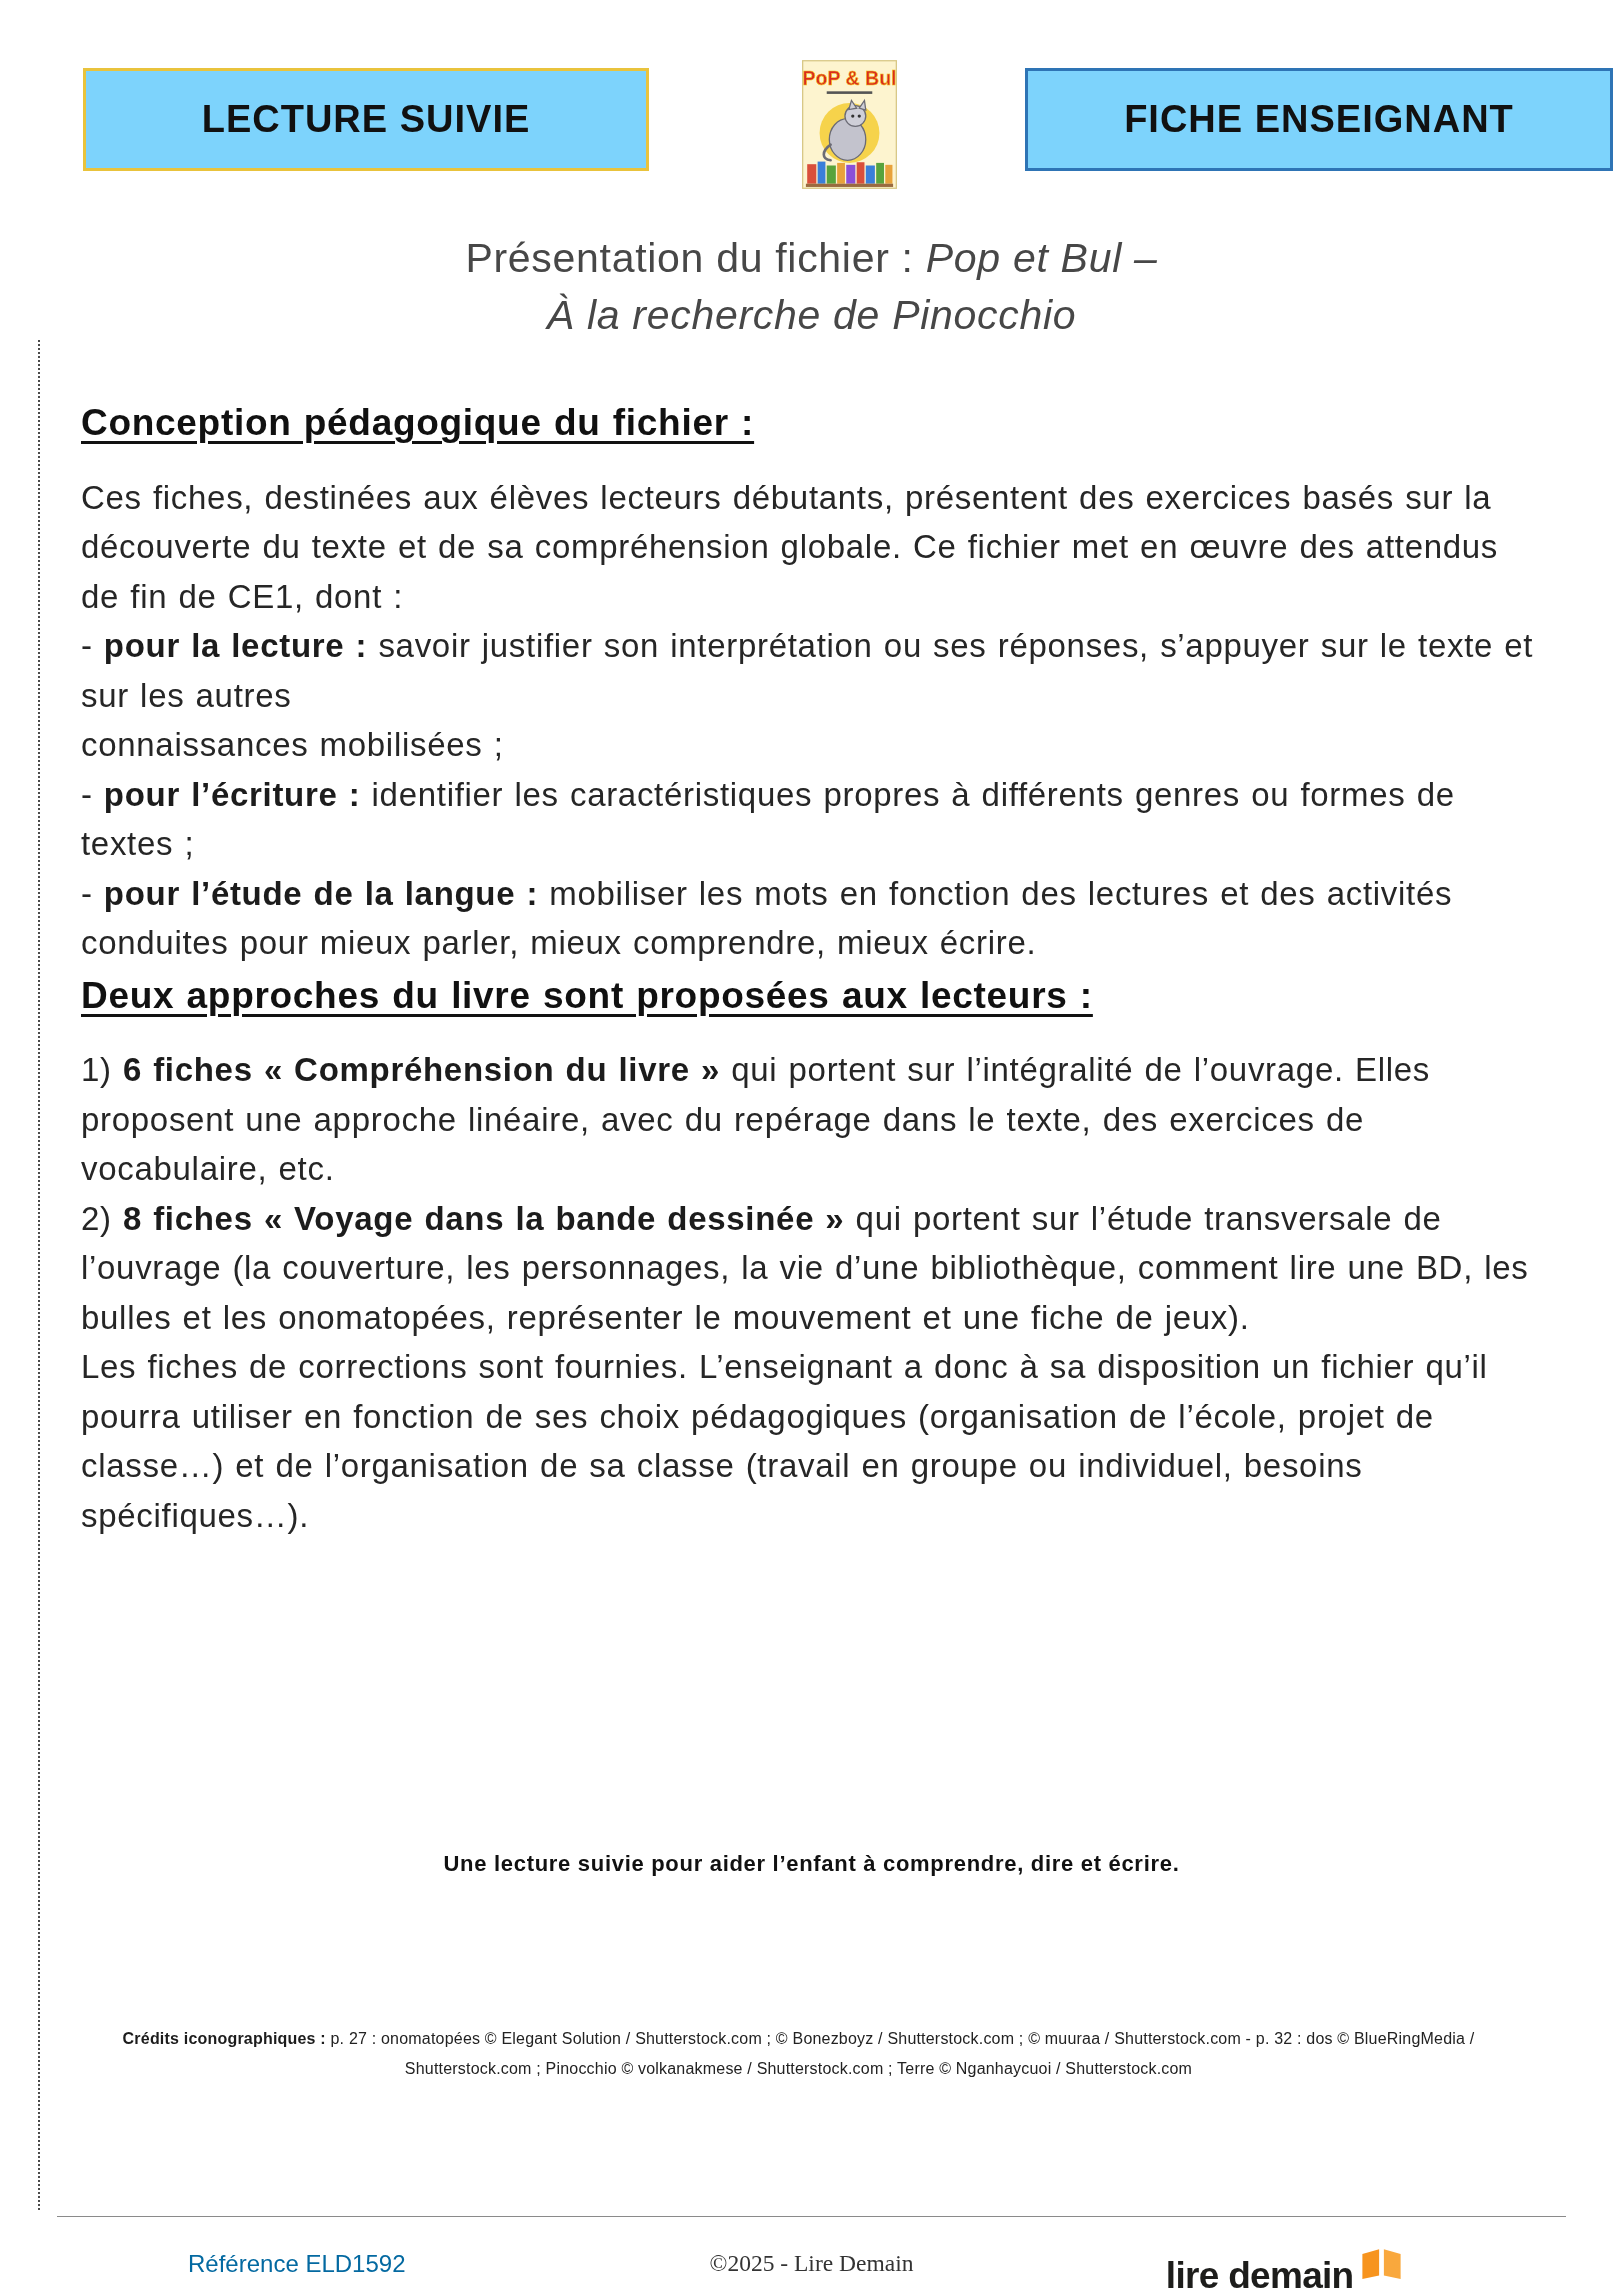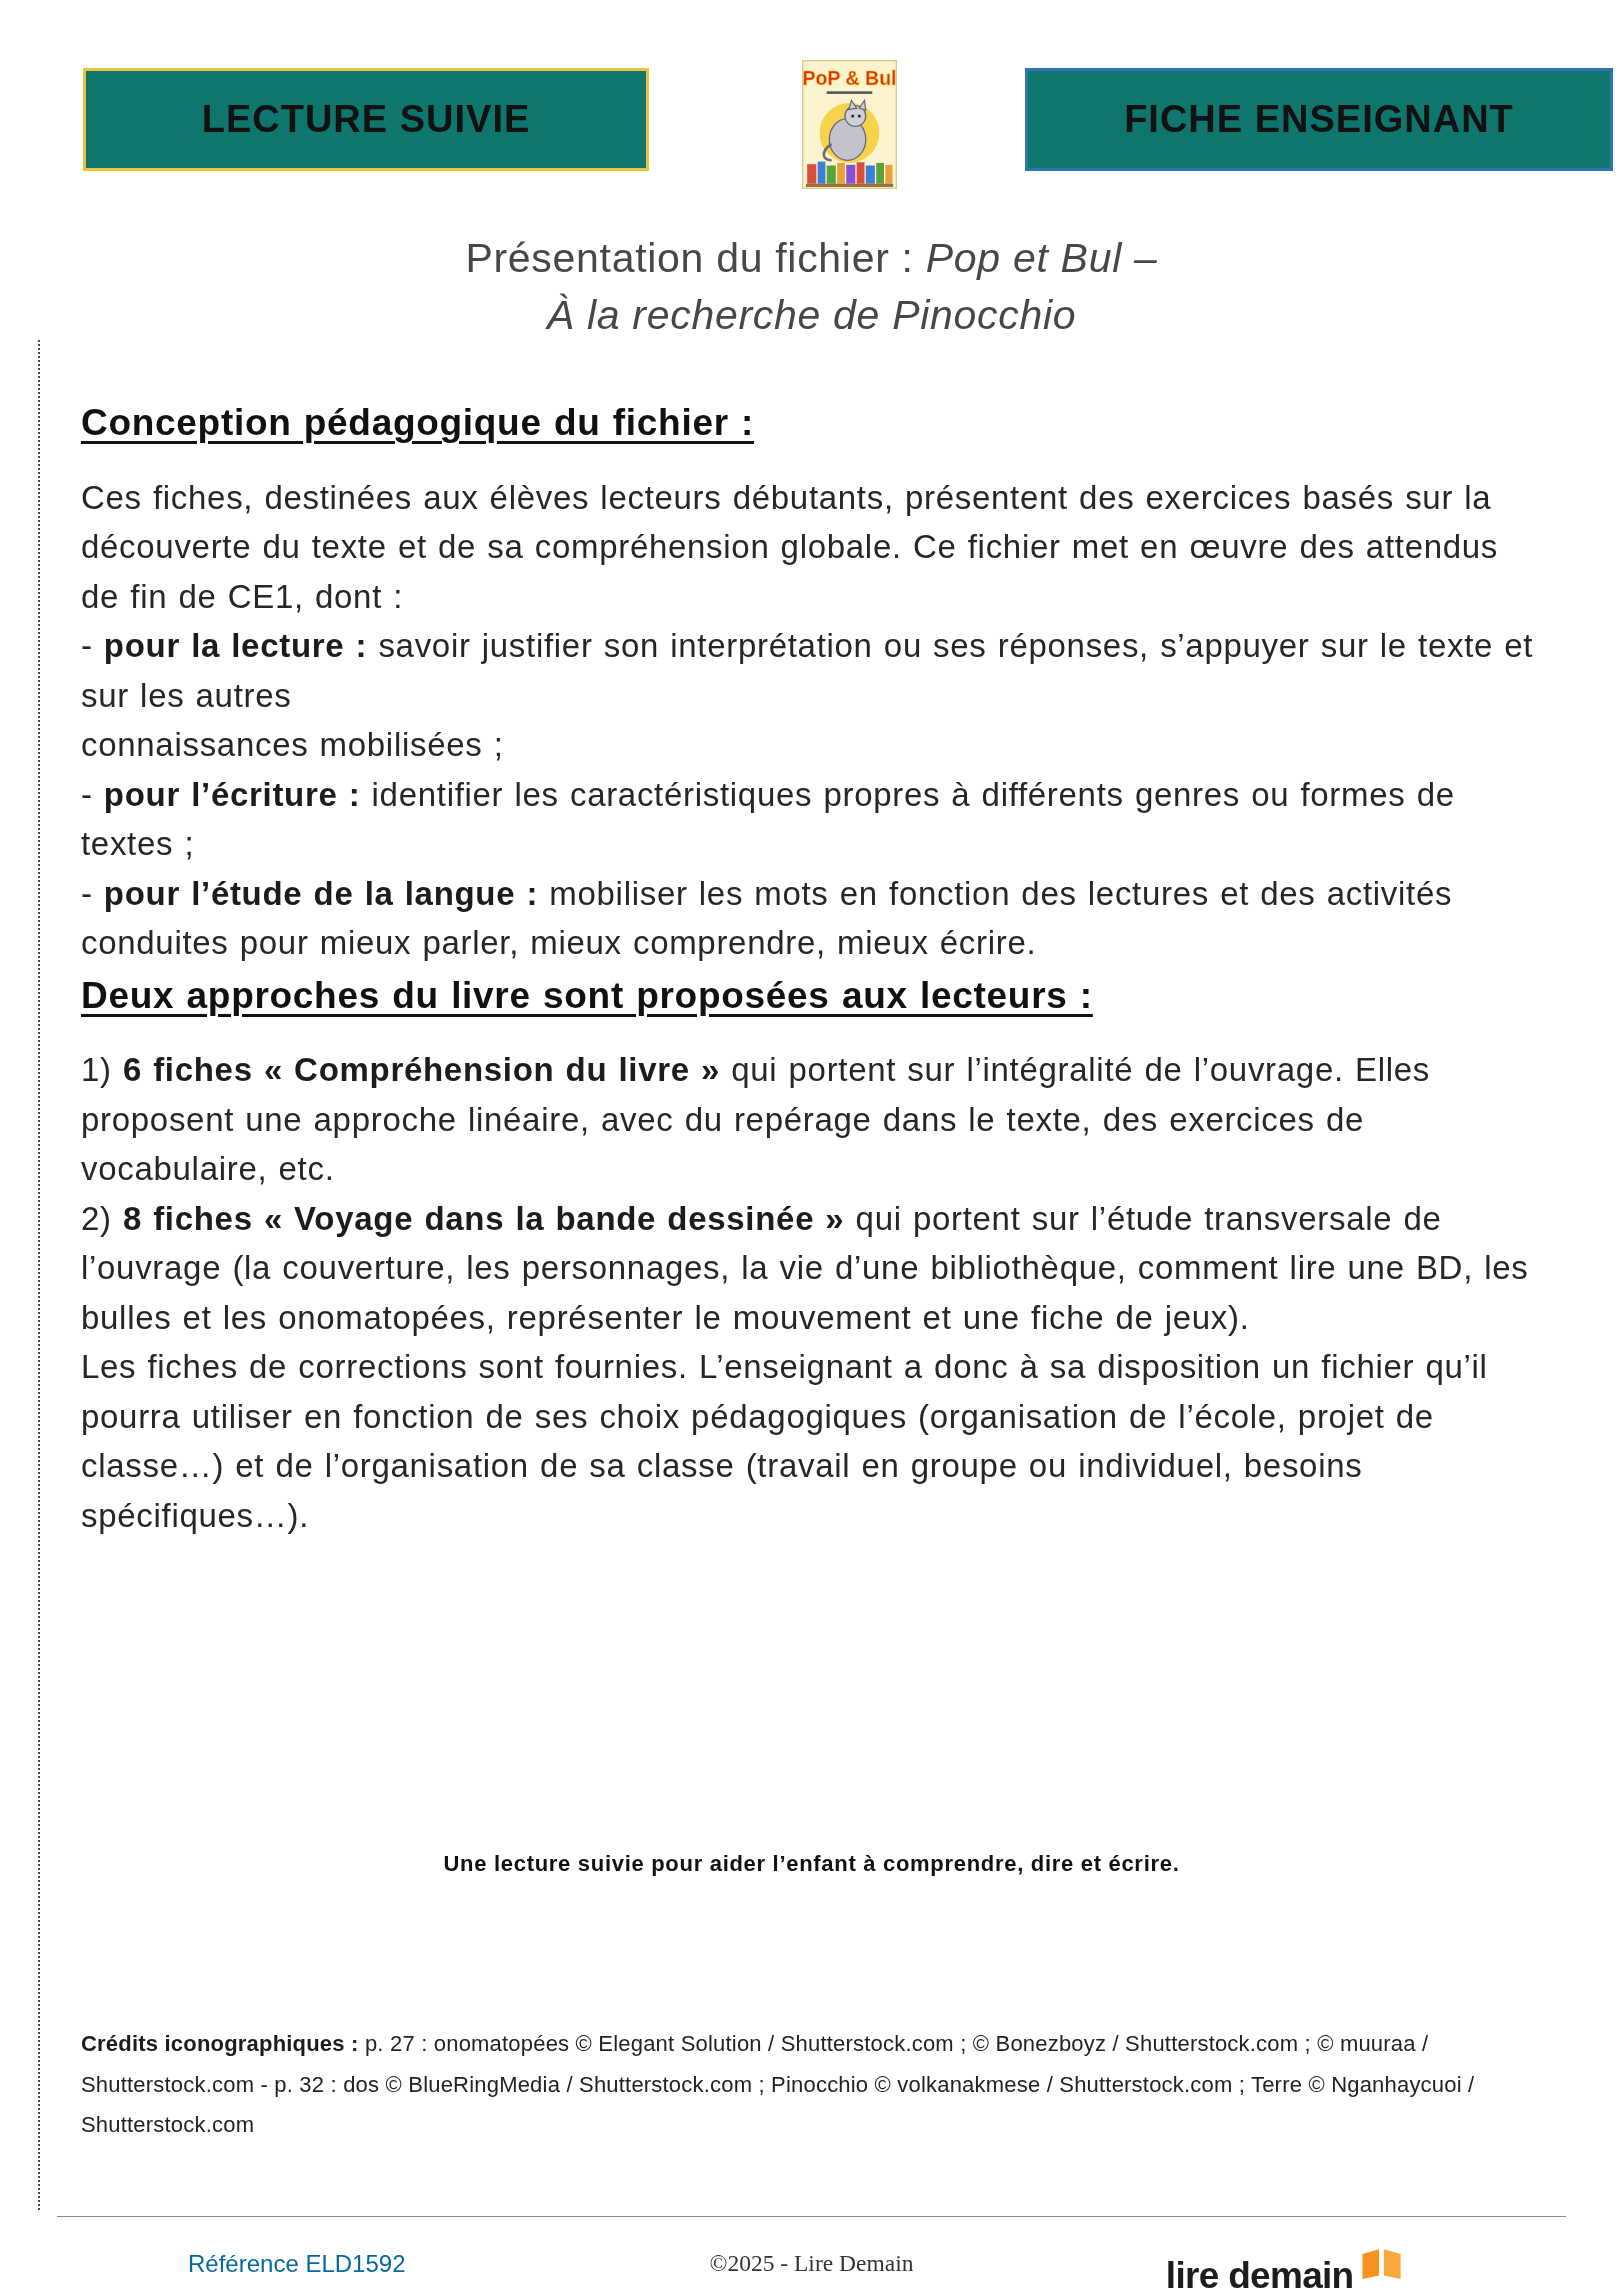--- a/index.html
+++ b/index.html
@@ -20,21 +20,21 @@
     top: 68px;
     height: 103px;
     box-sizing: border-box;
     display: flex;
     align-items: center;
     justify-content: center;
     font-weight: bold;
     font-size: 38px;
     letter-spacing: 1px;
     color: #111;
-    background: #0f766e;
+    background: #7dd3fc;
   }
   .box-yellow { left: 83px; width: 566px; border: 3.3px solid #E9C33C; }
   .box-blue   { left: 1025px; width: 588px; border: 3.3px solid #2E74B5; }
 
   .cover {
     position: absolute;
     left: 802px;
     top: 60px;
     width: 95px;
     height: 129px;
@@ -107,24 +107,25 @@
     color: #111;
     letter-spacing: 0.7px;
   }
 
   
   .credits {
     position: absolute;
     top: 2024px;
     left: 81px;
     width: 1435px;
-    font-size: 22px;
+    font-size: 16px;
     line-height: 1.85;
     color: #222;
     letter-spacing: 0.2px;
+    text-align: center;
   }
   .credits strong { font-weight: bold; }
 
   
   .footer-line {
     position: absolute;
     top: 2216px;
     left: 57px;
     width: 1509px;
     border-top: 1.3px solid #8a8a8a;

